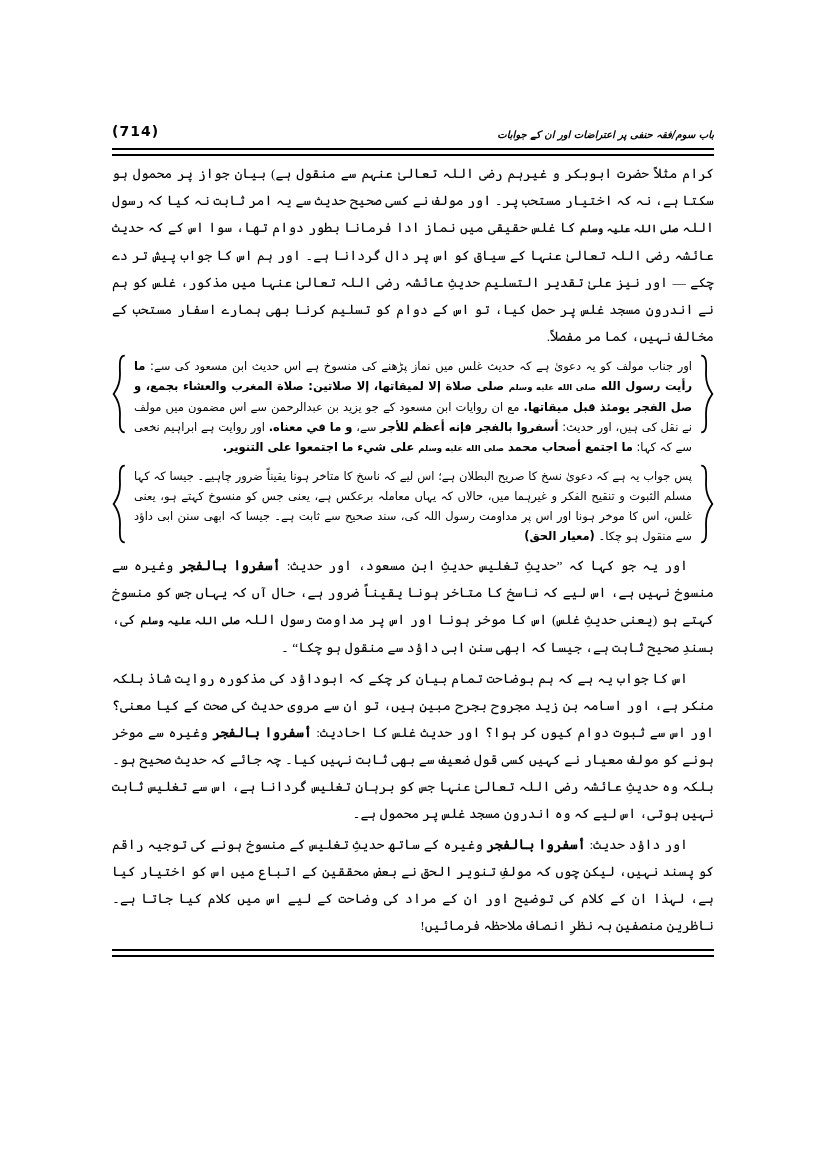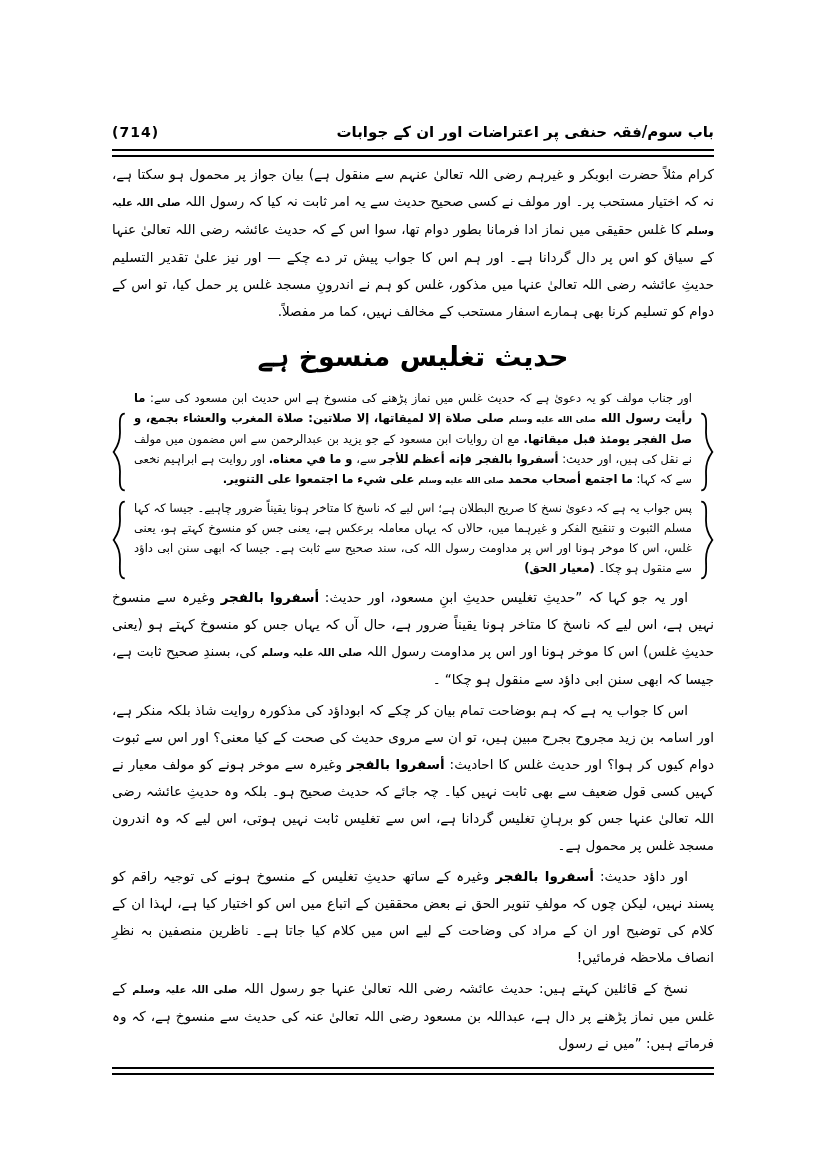--- a/index.html
+++ b/index.html
@@ -17,48 +17,48 @@
   
   .running-head{
     display:flex;
     justify-content:space-between;
     align-items:flex-end;
     font-weight:bold;
     font-size:15px;
     line-height:1.4;
     margin-bottom:6px;
   }
-  .head-title{font-size:15px;}
+  .head-title{font-size:10px;font-style:italic;}
   .page-num{font-size:14px;letter-spacing:1px;}
   
   .rule{height:4px;border-top:2.5px solid #000;border-bottom:2.5px solid #000;}
   .rule-bottom{margin-top:10px;}
   
   .body-text{
     font-size:13.5px;
     line-height:27px;
     text-align:justify;
     text-align-last:right;
   }
-  .para{margin:4px 0;text-indent:26px;}
+  .para{margin:4px 0;text-indent:26px;font-family:Liberation Serif, serif;}
   .para.noindent{text-indent:0;}
   .chapter-heading{
     text-align:center;
     text-align-last:center;
     font-size:27px;
     font-weight:bold;
     margin:12px 0 8px 0;
     text-indent:0;
     line-height:1.5;
   }
   
   .braced{
     display:flex;
     direction:ltr;
-    align-items:flex-end;
+    align-items:flex-start;
     margin:4px 0;
   }
   .braced-text{
     direction:rtl;
     flex:1;
     font-size:11.5px;
     line-height:20px;
     text-align:justify;
     text-align-last:right;
     padding:2px 6px;
@@ -78,21 +78,20 @@
     <div class="head-title">باب سوم/فقہ حنفی پر اعتراضات اور ان کے جوابات</div>
     <div class="page-num">(714)</div>
   </div>
 
   <div class="rule rule-top"></div>
 
   <div class="body-text">
 
     <p class="para noindent"><span>کرام مثلاً حضرت ابوبکر و غیرہم رضی اللہ تعالیٰ عنہم سے منقول ہے) بیان جواز پر محمول ہو سکتا ہے، نہ کہ اختیار مستحب پر۔ اور مولف نے کسی صحیح حدیث سے یہ امر ثابت نہ کیا کہ رسول اللہ </span><span class="sm">صلی اللہ علیہ وسلم</span><span> کا غلس حقیقی میں نماز ادا فرمانا بطور دوام تھا، سوا اس کے کہ حدیث عائشہ رضی اللہ تعالیٰ عنہا کے سیاق کو اس پر دال گردانا ہے۔ اور ہم اس کا جواب پیش تر دے چکے — اور نیز علیٰ تقدیر التسلیم حدیثِ عائشہ رضی اللہ تعالیٰ عنہا میں مذکور، غلس کو ہم نے اندرونِ مسجد غلس پر حمل کیا، تو اس کے دوام کو تسلیم کرنا بھی ہمارے اسفار مستحب کے مخالف نہیں، کما مر مفصلاً.</span></p>
 
-    <h1 class="chapter-heading">حدیث تغلیس منسوخ ہے</h1>
 
     <div class="braced">
       <span class="brace">
         <svg viewBox="0 0 20 100" preserveAspectRatio="none" aria-hidden="true">
           <path d="M16,2 C8,2 10,15 10,26 C10,40 4,47 2,50 C4,53 10,60 10,74 C10,85 8,98 16,98" fill="none" stroke="#000" stroke-width="1.8" vector-effect="non-scaling-stroke"></path>
         </svg>
       </span>
       <div class="braced-text"><span>اور جناب مولف کو یہ دعویٰ ہے کہ حدیث غلس میں نماز پڑھنے کی منسوخ ہے اس حدیث ابن مسعود کی سے: </span><span class="b">ما رأيت رسول الله </span><span class="sm">صلى الله عليه وسلم</span><span class="b"> صلى صلاة إلا لميقاتها، إلا صلاتين: صلاة المغرب والعشاء بجمع، و صل الفجر يومئذ قبل ميقاتها.</span><span> مع ان روایات ابن مسعود کے جو یزید بن عبدالرحمن سے اس مضمون میں مولف نے نقل کی ہیں، اور حدیث: </span><span class="b">أسفروا بالفجر فإنه أعظم للأجر</span><span> سے، </span><span class="b">و ما في معناه.</span><span> اور روایت ہے ابراہیم نخعی سے کہ کہا: </span><span class="b">ما اجتمع أصحاب محمد </span><span class="sm">صلى الله عليه وسلم</span><span class="b"> على شيء ما اجتمعوا على التنوير.</span></div>
       <span class="brace">
         <svg viewBox="0 0 20 100" preserveAspectRatio="none" aria-hidden="true">
@@ -111,19 +110,18 @@
       <span class="brace">
         <svg viewBox="0 0 20 100" preserveAspectRatio="none" aria-hidden="true">
           <path d="M4,2 C12,2 10,15 10,26 C10,40 16,47 18,50 C16,53 10,60 10,74 C10,85 12,98 4,98" fill="none" stroke="#000" stroke-width="1.8" vector-effect="non-scaling-stroke"></path>
         </svg>
       </span>
     </div>
 
     <p class="para"><span>اور یہ جو کہا کہ ”حدیثِ تغلیس حدیثِ ابنِ مسعود، اور حدیث: </span><span class="b">أسفروا بالفجر</span><span> وغیرہ سے منسوخ نہیں ہے، اس لیے کہ ناسخ کا متاخر ہونا یقیناً ضرور ہے، حال آں کہ یہاں جس کو منسوخ کہتے ہو (یعنی حدیثِ غلس) اس کا موخر ہونا اور اس پر مداومت رسول اللہ </span><span class="sm">صلی اللہ علیہ وسلم</span><span> کی، بسندِ صحیح ثابت ہے، جیسا کہ ابھی سنن ابی داؤد سے منقول ہو چکا“ ۔</span></p>
     <p class="para"><span>اس کا جواب یہ ہے کہ ہم بوضاحت تمام بیان کر چکے کہ ابوداؤد کی مذکورہ روایت شاذ بلکہ منکر ہے، اور اسامہ بن زید مجروح بجرح مبین ہیں، تو ان سے مروی حدیث کی صحت کے کیا معنی؟ اور اس سے ثبوت دوام کیوں کر ہوا؟ اور حدیث غلس کا احادیث: </span><span class="b">أسفروا بالفجر</span><span> وغیرہ سے موخر ہونے کو مولف معیار نے کہیں کسی قول ضعیف سے بھی ثابت نہیں کیا۔ چہ جائے کہ حدیث صحیح ہو۔ بلکہ وہ حدیثِ عائشہ رضی اللہ تعالیٰ عنہا جس کو برہانِ تغلیس گردانا ہے، اس سے تغلیس ثابت نہیں ہوتی، اس لیے کہ وہ اندرون مسجد غلس پر محمول ہے۔</span></p>
     <p class="para"><span>اور داؤد حدیث: </span><span class="b">أسفروا بالفجر</span><span> وغیرہ کے ساتھ حدیثِ تغلیس کے منسوخ ہونے کی توجیہ راقم کو پسند نہیں، لیکن چوں کہ مولفِ تنویر الحق نے بعض محققین کے اتباع میں اس کو اختیار کیا ہے، لہذا ان کے کلام کی توضیح اور ان کے مراد کی وضاحت کے لیے اس میں کلام کیا جاتا ہے۔ ناظرین منصفین بہ نظرِ انصاف ملاحظہ فرمائیں!</span></p>
-    <p class="para"><span>نسخ کے قائلین کہتے ہیں: حدیث عائشہ رضی اللہ تعالیٰ عنہا جو رسول اللہ </span><span class="sm">صلی اللہ علیہ وسلم</span><span> کے غلس میں نماز پڑھنے پر دال ہے، عبداللہ بن مسعود رضی اللہ تعالیٰ عنہ کی حدیث سے منسوخ ہے، کہ وہ فرماتے ہیں: ”میں نے رسول</span></p>
 
   </div>
 
   <div class="rule rule-bottom"></div>
 
 </div>
 
 </body></html>

